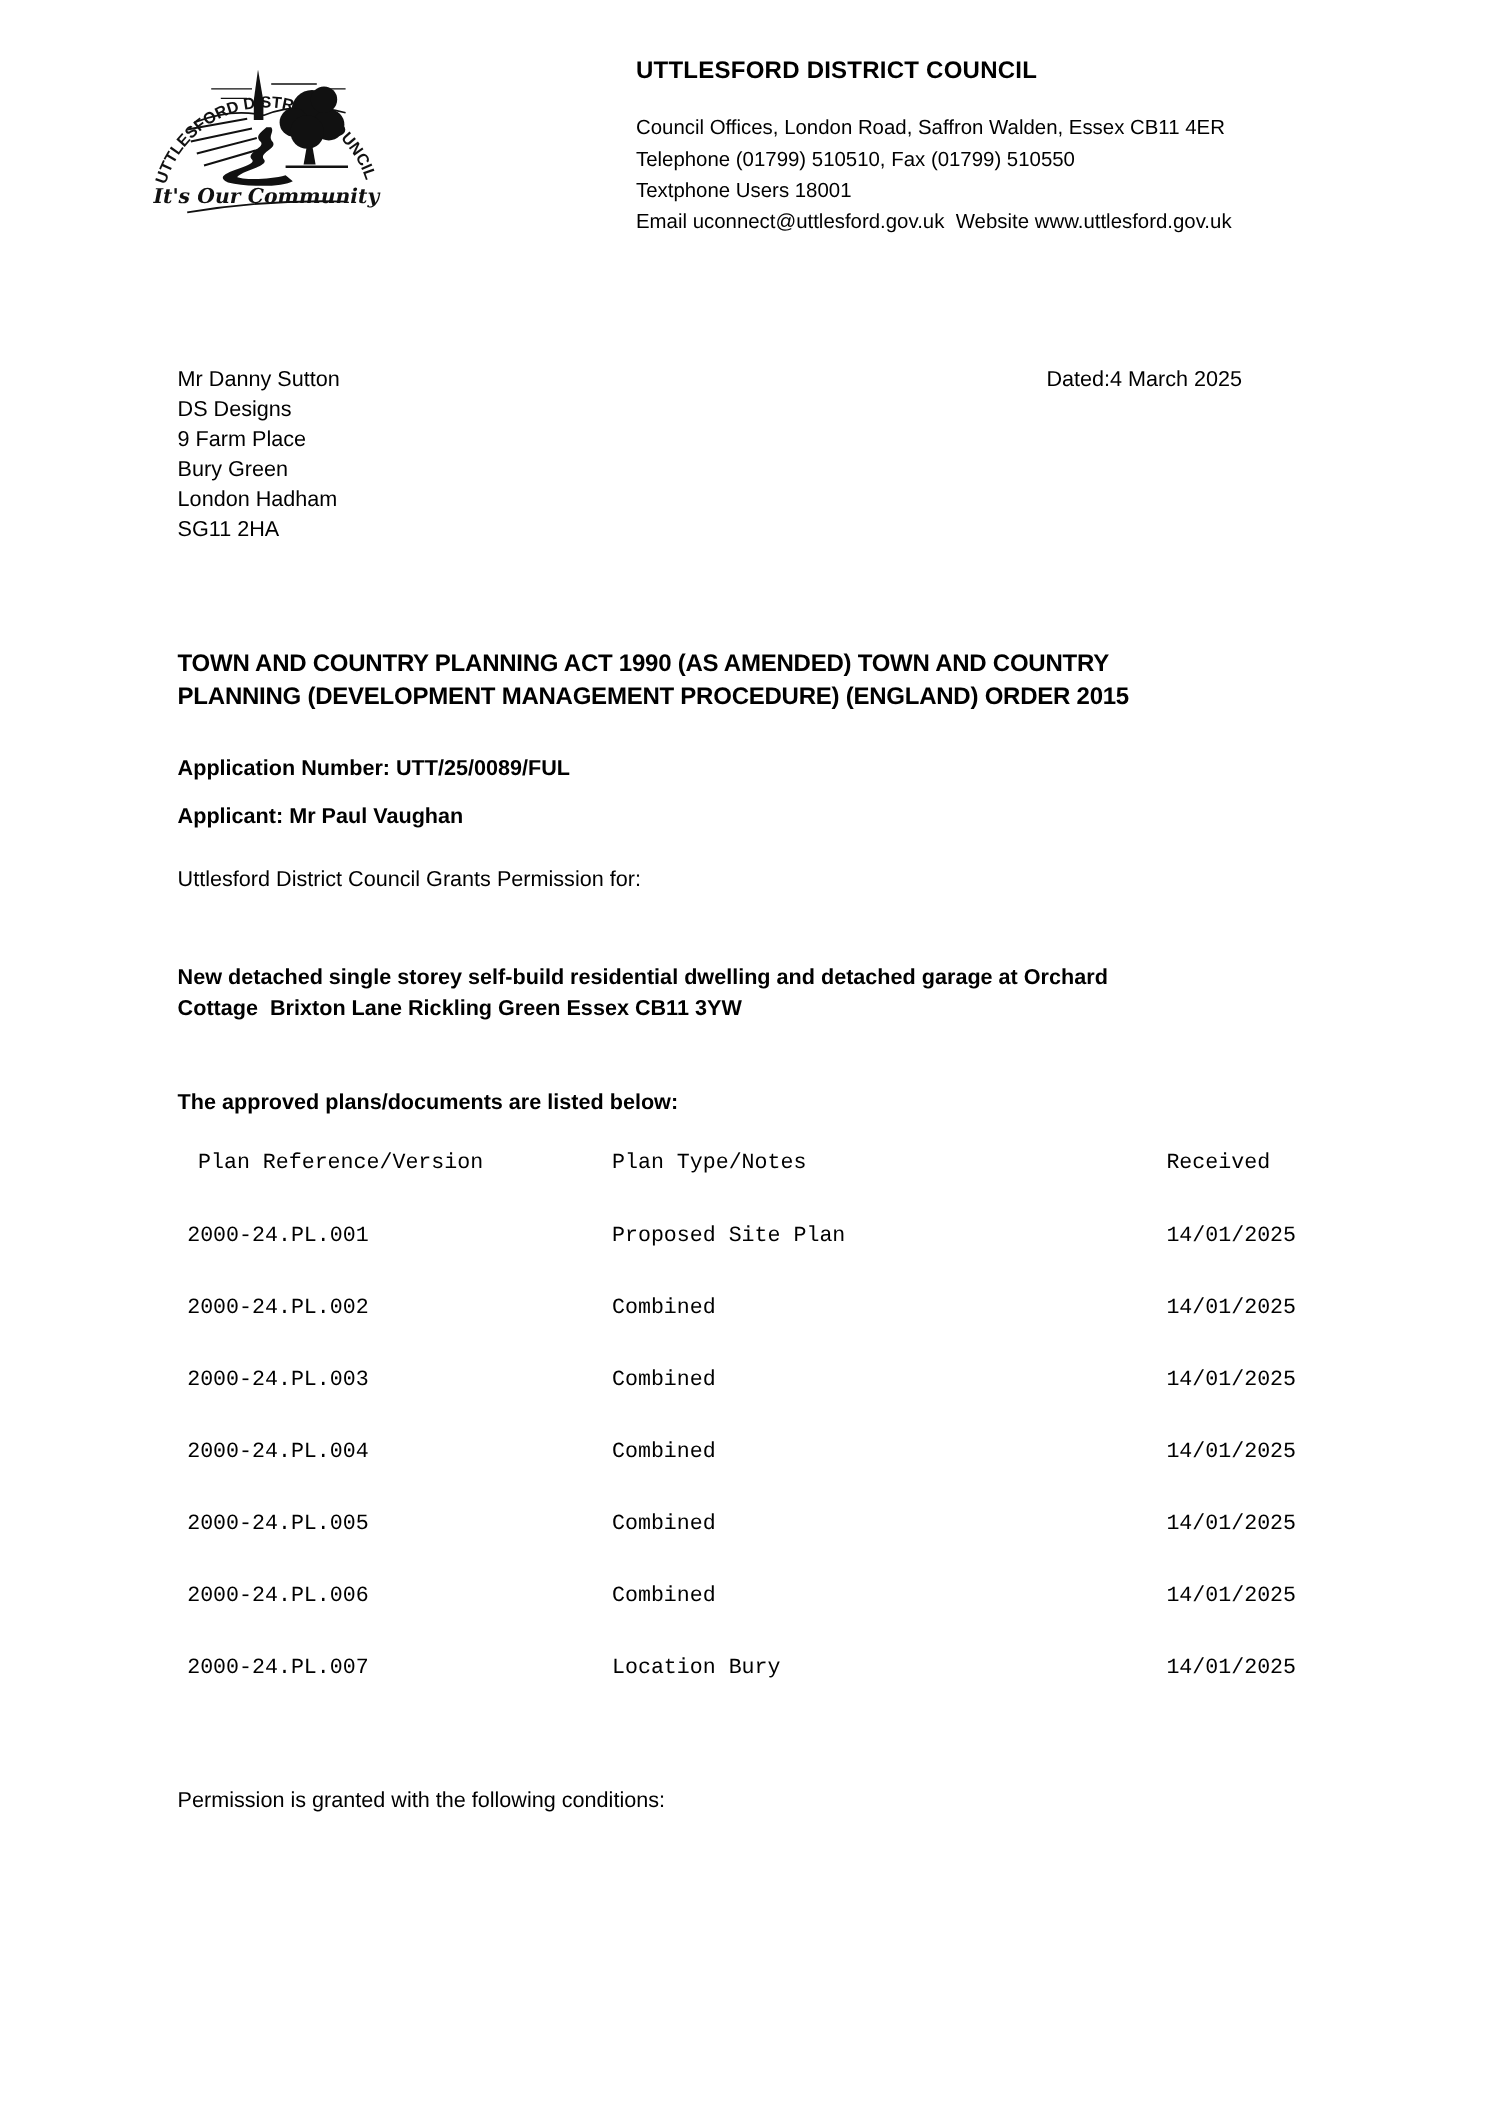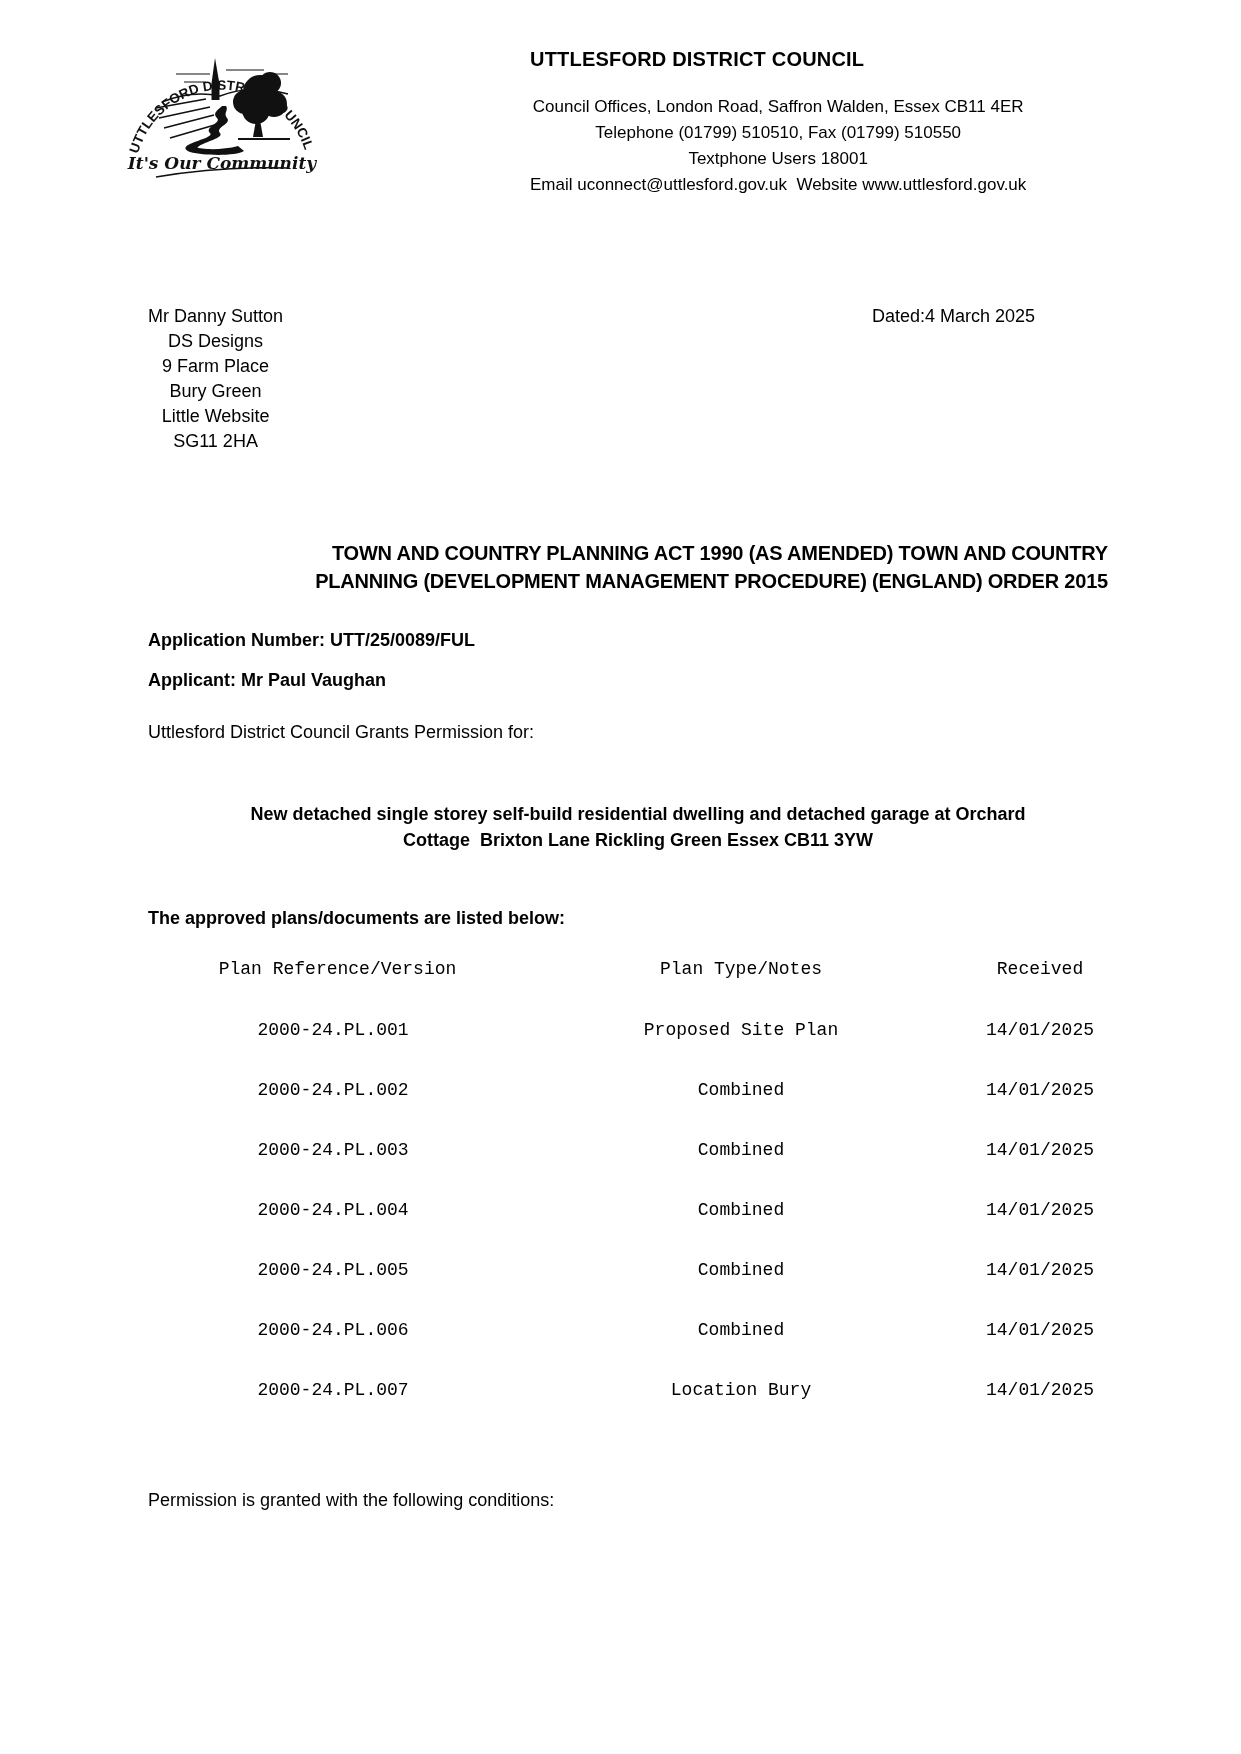--- a/index.html
+++ b/index.html
@@ -7,42 +7,42 @@
   .page {
     position: relative;
     width: 1241px;
     height: 1754px;
     margin: 0 auto;
     background: #ffffff;
     font-family: "Liberation Sans", sans-serif;
     color: #000000;
     overflow: hidden;
   }
-  .abs { position: absolute; text-align: center; }
+  .abs { position: absolute; }
   .pre { white-space: pre-wrap; }
 
   
   .logo-wrap { left: 126px; top: 14px; width: 192px; height: 172px; }
   .council-name {
     left: 530px; top: 48px;
     font-size: 20px; font-weight: bold; letter-spacing: 0.2px;
   }
   .council-contact {
     left: 530px; top: 94px;
     font-size: 17px; line-height: 26px;
   }
 
   
   .recipient { left: 148px; top: 304px; font-size: 18px; line-height: 25px; }
   .date-line { left: 872px; top: 306px; font-size: 18px; }
 
   
   .act-title {
     left: 148px; top: 539px; width: 960px;
-    text-align: right;
+    text-align: left;
     font-size: 20px; font-weight: bold; line-height: 28px;
     letter-spacing: -0.2px;
   }
 
   
   .app-number  { left: 148px; top: 630px; font-size: 18px; font-weight: bold; }
   .applicant   { left: 148px; top: 670px; font-size: 18px; font-weight: bold; }
   .grants-line { left: 148px; top: 722px; font-size: 18px; }
   .grants-line .emph { font-weight: normal; }
   .description {
@@ -125,21 +125,21 @@
     <div>Telephone (01799) 510510, Fax (01799) 510550</div>
     <div>Textphone Users 18001</div>
     <div class="pre">Email uconnect@uttlesford.gov.uk  Website www.uttlesford.gov.uk</div>
   </div>
 
   <div class="abs recipient">
     <div>Mr Danny Sutton</div>
     <div>DS Designs</div>
     <div>9 Farm Place</div>
     <div>Bury Green</div>
-    <div>Little Website</div>
+    <div>London Hadham</div>
     <div>SG11 2HA</div>
   </div>
 
   <div class="abs date-line">Dated:4 March 2025</div>
 
   <div class="abs act-title">
     <div>TOWN AND COUNTRY PLANNING ACT 1990 (AS AMENDED) TOWN AND COUNTRY</div>
     <div>PLANNING (DEVELOPMENT MANAGEMENT PROCEDURE) (ENGLAND) ORDER 2015</div>
   </div>
 

